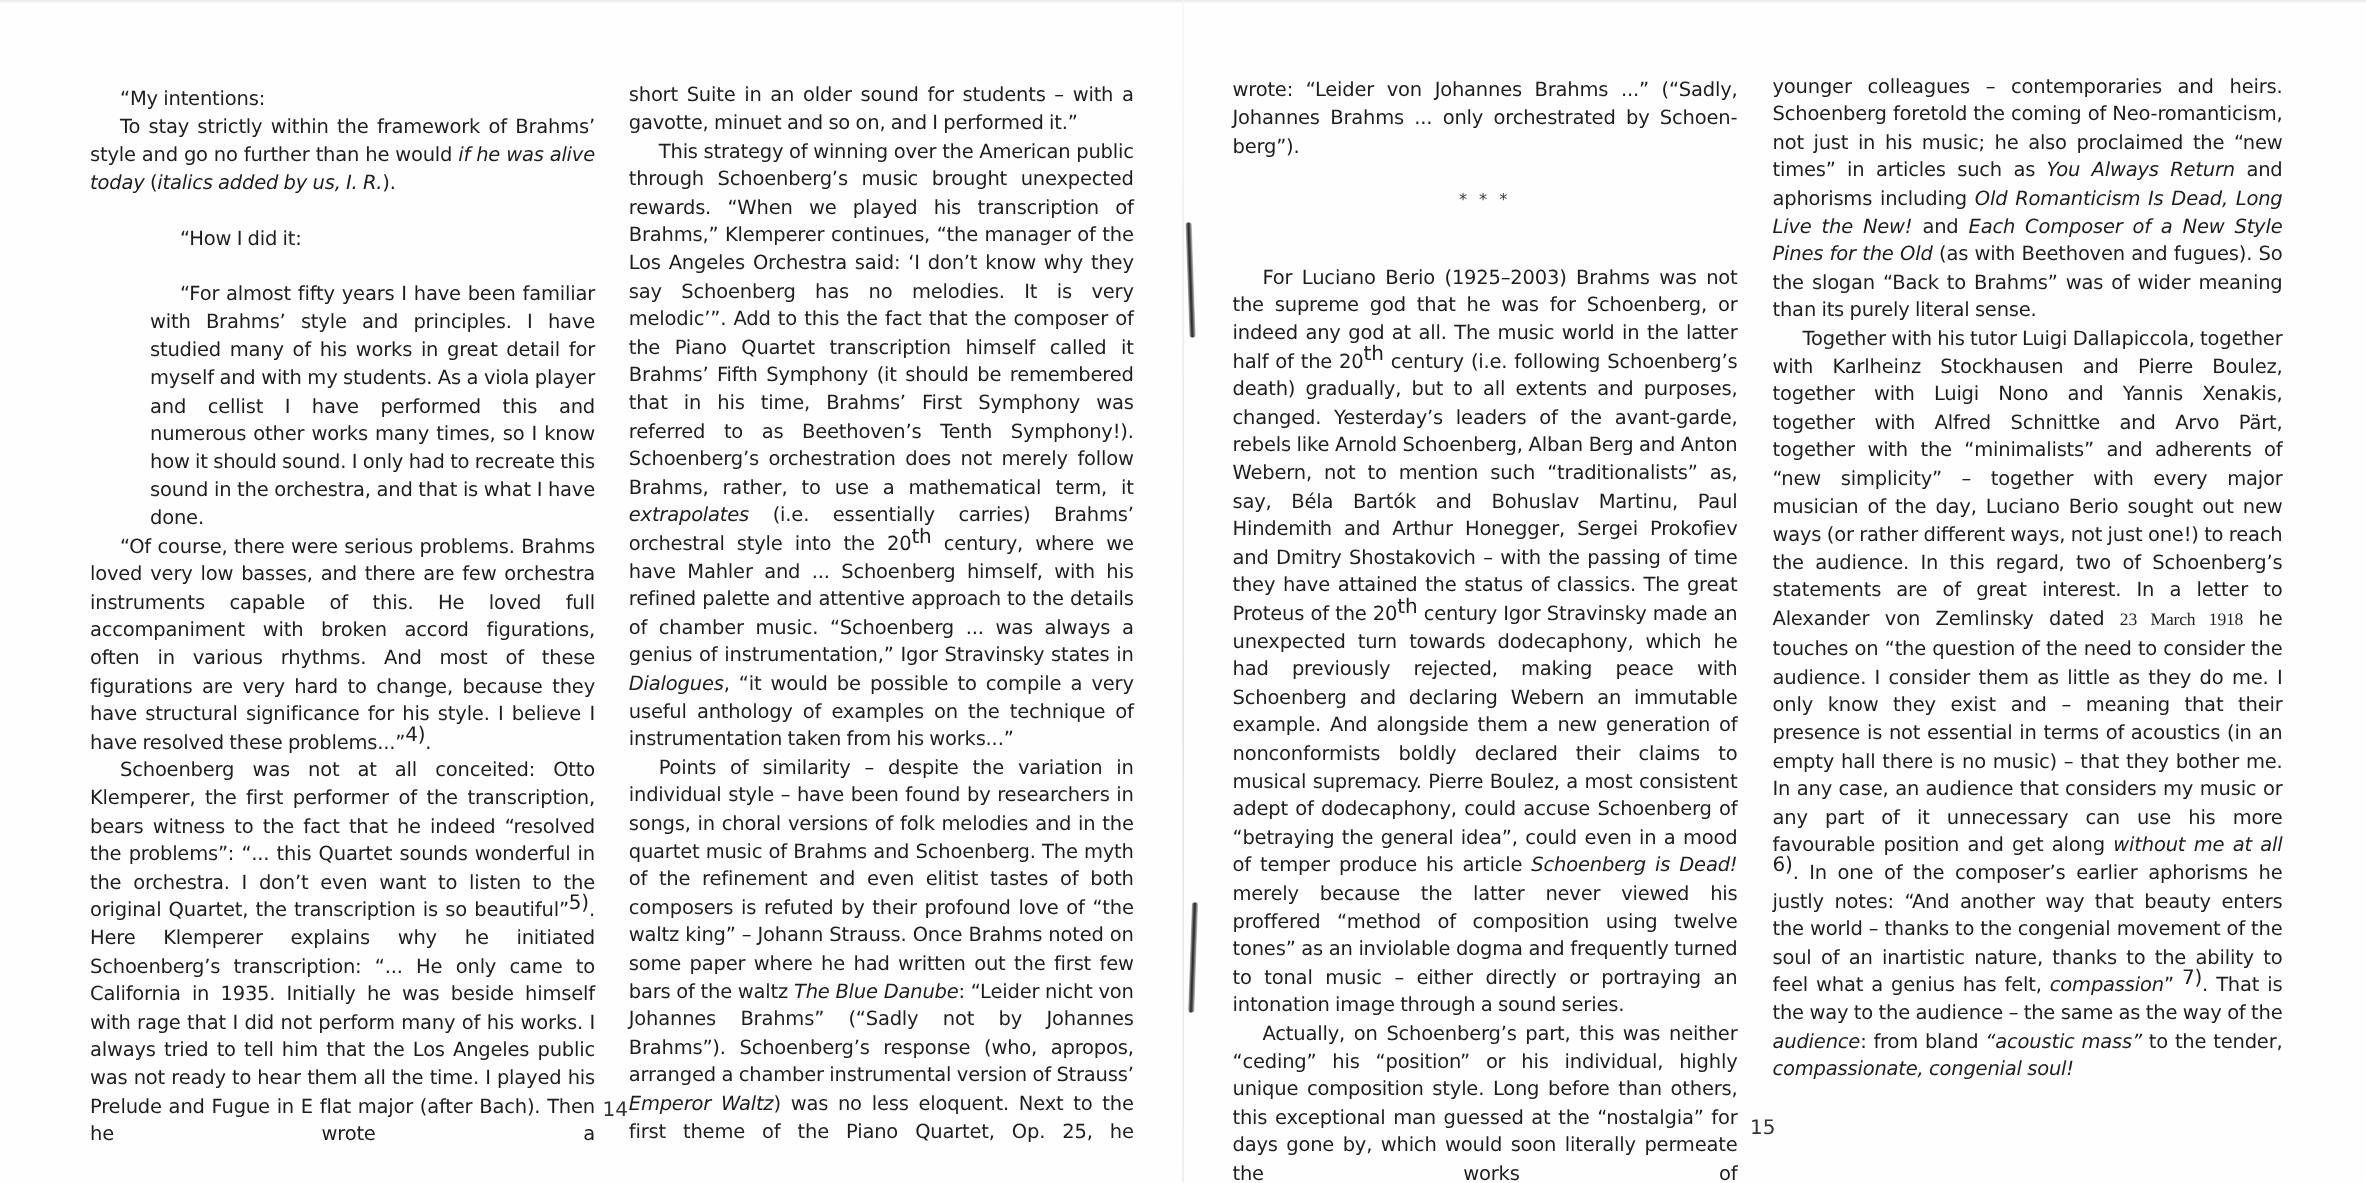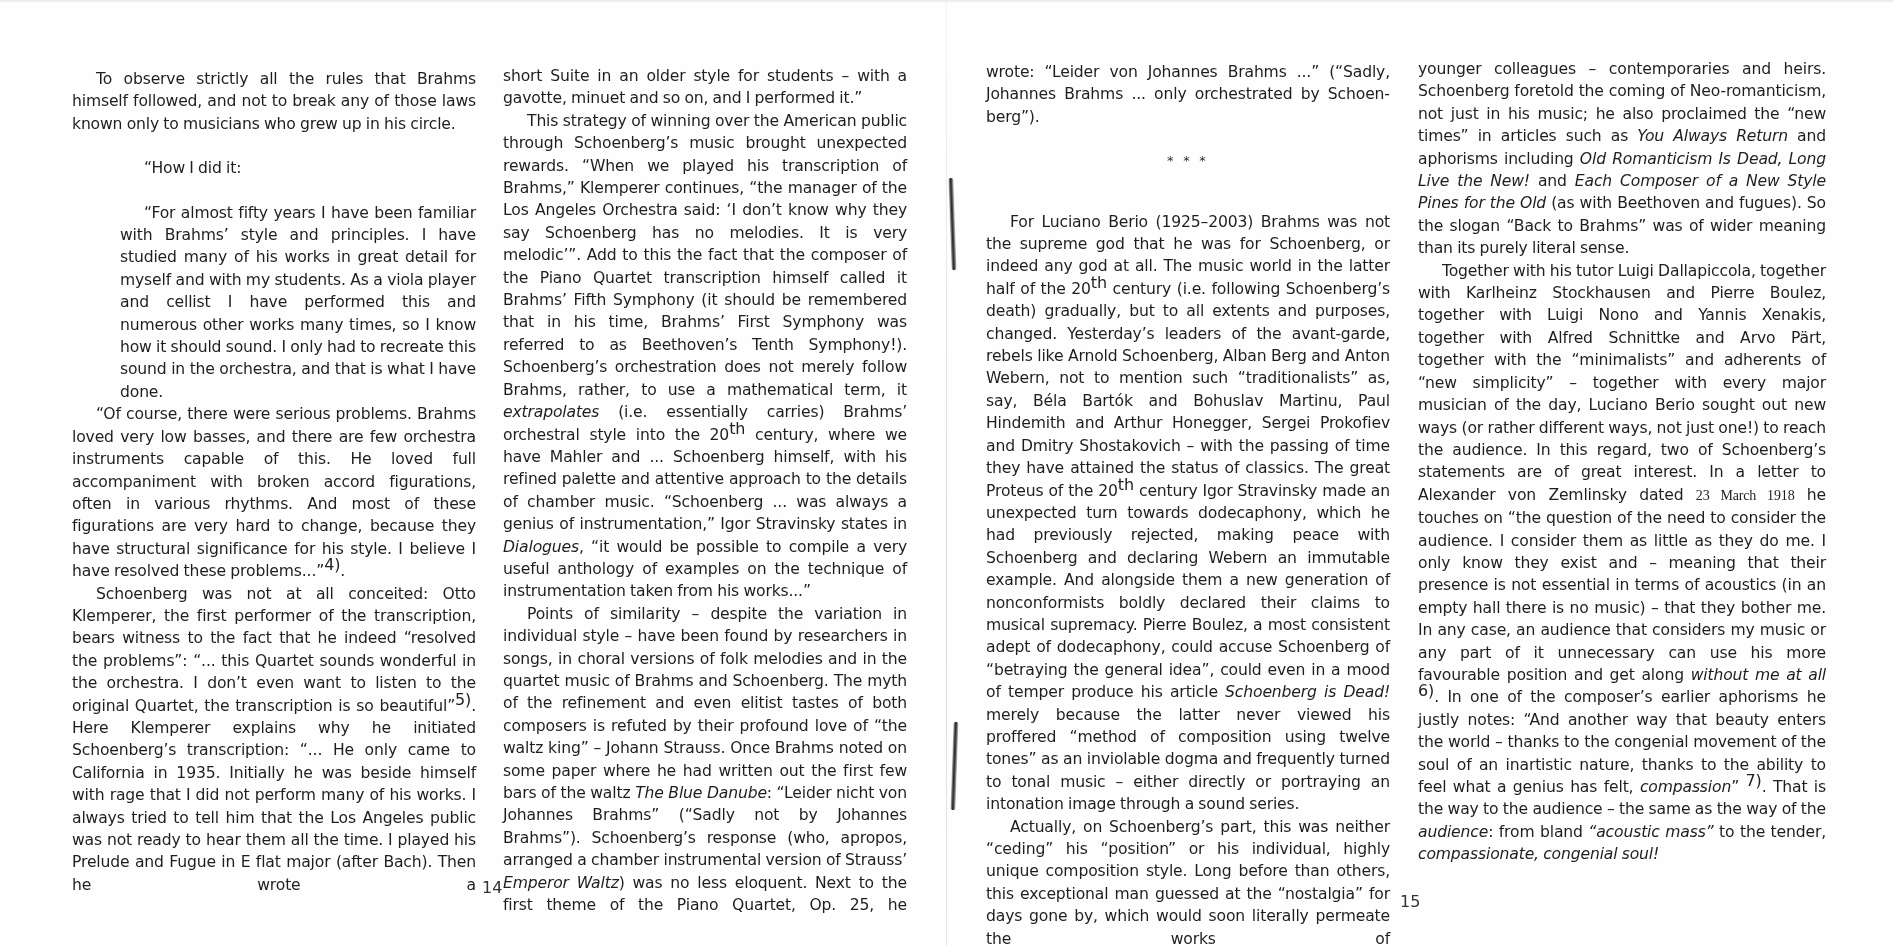--- a/index.html
+++ b/index.html
@@ -88,28 +88,29 @@
 </head>
 <body>
 
 <div class="spread">
   <div class="top-edge"></div>
   <div class="gutter-line"></div>
   <div class="staple s1"></div>
   <div class="staple s2"></div>
 
   <div class="column col-1">
-      <p class="para"><span>To observe strictly all the rules that Brahms himself followed, and not to break any of those laws known only to musicians who grew up in his circle.</span></p>
+      <p class="para"><span>“My intentions:</span></p>
+      <p class="para"><span>To stay strictly within the framework of Brahms’ style and go no further than he would </span><span class="seg-i">if he was alive today</span><span> (</span><span class="seg-i">italics added by us, I. R.</span><span>).</span></p>
       <p class="para gap-before"><span>“How I did it:</span></p>
       <p class="para gap-before"><span>“For almost fifty years I have been familiar with Brahms’ style and principles. I have studied many of his works in great detail for myself and with my students. As a viola player and cellist I have performed this and numerous other works many times, so I know how it should sound. I only had to recreate this sound in the orchestra, and that is what I have done.</span></p>
       <p class="para"><span>“Of course, there were serious problems. Brahms loved very low basses, and there are few orchestra instruments capable of this. He loved full accompani­ment with broken accord figurations, often in various rhythms. And most of these figurations are very hard to change, because they have structural significance for his style. I believe I have resolved these problems...”</span><span class="seg-sup">4)</span><span>.</span></p>
       <p class="para last-justify"><span>Schoenberg was not at all conceited: Otto Klemper­er, the first performer of the transcription, bears witness to the fact that he indeed “resolved the problems”: “... this Quartet sounds wonderful in the orchestra. I don’t even want to listen to the original Quartet, the transcrip­tion is so beautiful”</span><span class="seg-sup">5)</span><span>. Here Klemperer explains why he initiated Schoenberg’s transcription: “... He only came to California in 1935. Initially he was beside himself with rage that I did not perform many of his works. I always tried to tell him that the Los Angeles public was not ready to hear them all the time. I played his Prelude and Fugue in E flat major (after Bach). Then he wrote a</span></p>
     </div>
   <div class="column col-2">
-      <p class="para noindent"><span>short Suite in an older style for students – with a gavotte, minuet and so on, and I performed it.”</span></p>
+      <p class="para noindent"><span>short Suite in an older sound for students – with a gavotte, minuet and so on, and I performed it.”</span></p>
       <p class="para"><span>This strategy of winning over the American public through Schoenberg’s music brought unexpected rewards. “When we played his transcription of Brahms,” Klemperer continues, “the manager of the Los Angeles Orchestra said: ‘I don’t know why they say Schoenberg has no melodies. It is very melodic’”. Add to this the fact that the composer of the Piano Quartet transcription himself called it Brahms’ Fifth Symphony (it should be remembered that in his time, Brahms’ First Symphony was referred to as Beethoven’s Tenth Sym­phony!). Schoenberg’s orchestration does not merely follow Brahms, rather, to use a mathematical term, it </span><span class="seg-i">extrapolates</span><span> (i.e. essentially carries) Brahms’ orchestral style into the 20</span><span class="seg-sup">th</span><span> century, where we have Mahler and ... Schoenberg himself, with his refined palette and attentive approach to the details of chamber music. “Schoenberg ... was always a genius of instrumenta­tion,” Igor Stravinsky states in </span><span class="seg-i">Dialogues</span><span>, “it would be possible to compile a very useful anthology of exam­ples on the technique of instrumentation taken from his works...”</span></p>
       <p class="para last-justify"><span>Points of similarity – despite the variation in individ­ual style – have been found by researchers in songs, in choral versions of folk melodies and in the quartet music of Brahms and Schoenberg. The myth of the refinement and even elitist tastes of both composers is refuted by their profound love of “the waltz king” – Johann Strauss. Once Brahms noted on some paper where he had written out the first few bars of the waltz </span><span class="seg-i">The Blue Danube</span><span>: “Leider nicht von Johannes Brahms” (“Sadly not by Johannes Brahms”). Schoenberg’s response (who, apropos, arranged a chamber instrumental ver­sion of Strauss’ </span><span class="seg-i">Emperor Waltz</span><span>) was no less eloquent. Next to the first theme of the Piano Quartet, Op. 25, he</span></p>
     </div>
   <div class="column col-3">
       <p class="para noindent"><span>wrote: “Leider von Johannes Brahms ...” (“Sadly, Johannes Brahms ... only orchestrated by Schoen­berg”).</span></p>
       <div class="section-break">* * *</div>
       <p class="para"><span>For Luciano Berio (1925–2003) Brahms was not the supreme god that he was for Schoenberg, or indeed any god at all. The music world in the latter half of the 20</span><span class="seg-sup">th</span><span> century (i.e. following Schoenberg’s death) grad­ually, but to all extents and purposes, changed. Yester­day’s leaders of the avant-garde, rebels like Arnold Schoenberg, Alban Berg and Anton Webern, not to mention such “traditionalists” as, say, Béla Bartók and Bohuslav Martinu, Paul Hindemith and Arthur Honeg­ger, Sergei Prokofiev and Dmitry Shostakovich – with the passing of time they have attained the status of clas­sics. The great Proteus of the 20</span><span class="seg-sup">th</span><span> century Igor Stravin­sky made an unexpected turn towards dodecaphony, which he had previously rejected, making peace with Schoenberg and declaring Webern an immutable example. And alongside them a new generation of non­conformists boldly declared their claims to musical supremacy. Pierre Boulez, a most consistent adept of dodecaphony, could accuse Schoenberg of “betraying the general idea”, could even in a mood of temper pro­duce his article </span><span class="seg-i">Schoenberg is Dead!</span><span> merely because the latter never viewed his proffered “method of compo­sition using twelve tones” as an inviolable dogma and frequently turned to tonal music – either directly or por­traying an intonation image through a sound series.</span></p>
       <p class="para last-justify"><span>Actually, on Schoenberg’s part, this was neither “ceding” his “position” or his individual, highly unique composition style. Long before than others, this excep­tional man guessed at the “nostalgia” for days gone by, which would soon literally permeate the works of</span></p>
     </div>
   <div class="column col-4">

